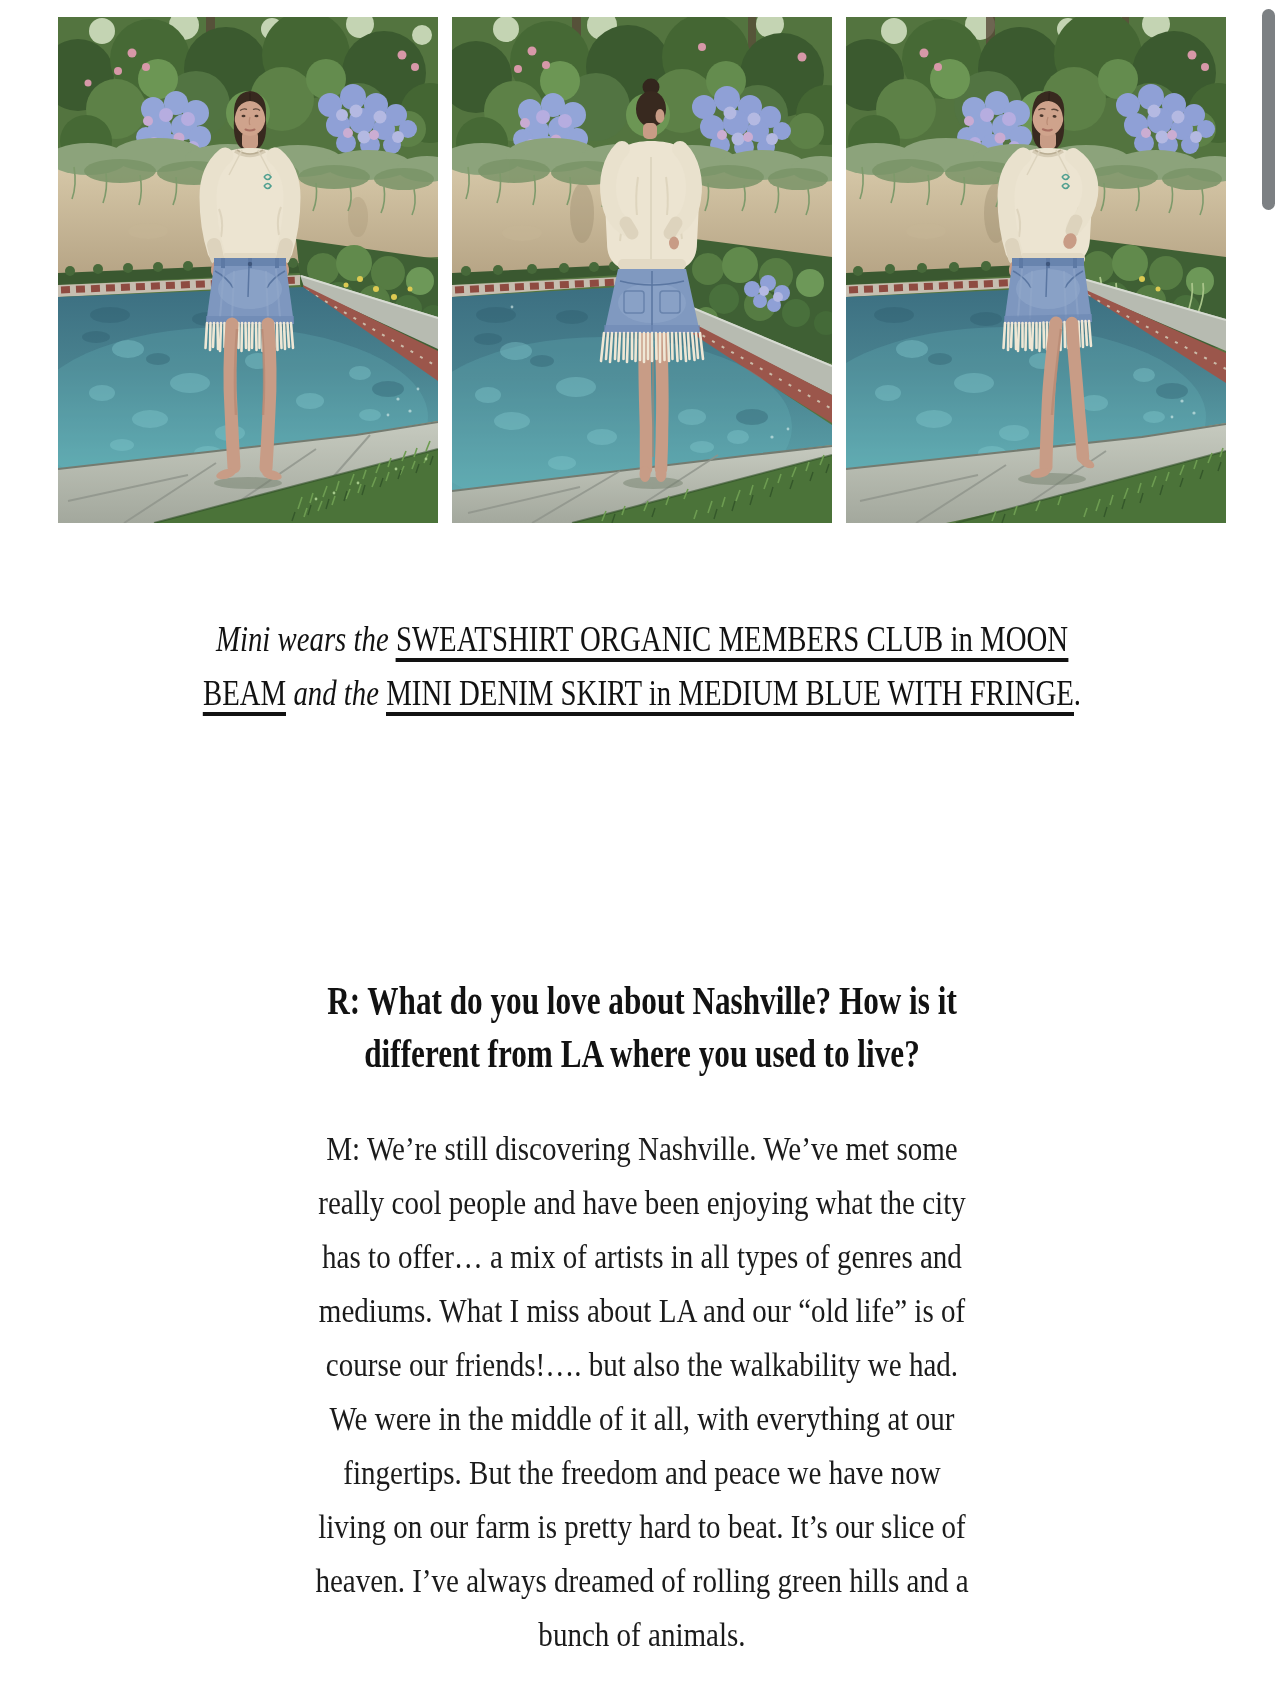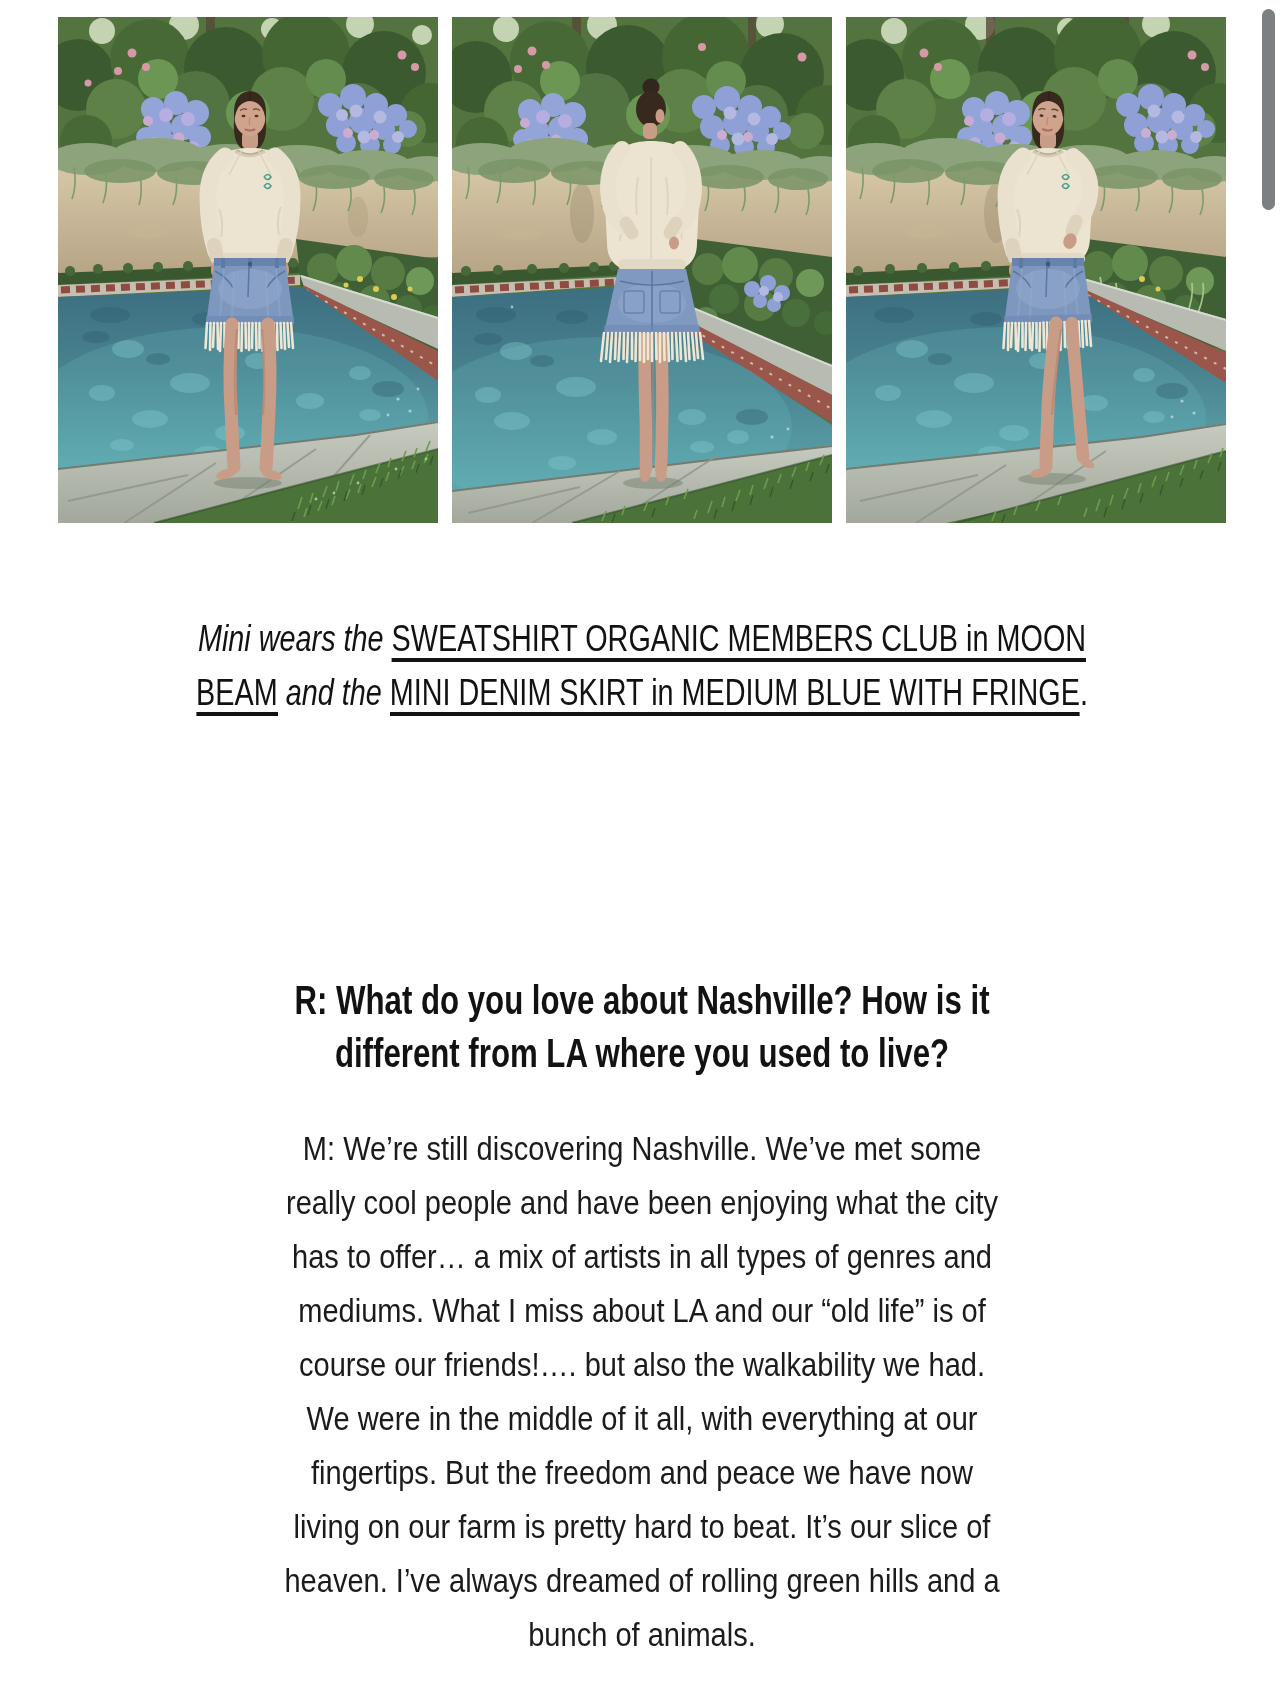--- a/index.html
+++ b/index.html
@@ -1,17 +1,17 @@
 <!DOCTYPE html>
 <html><head>
 <meta charset="utf-8">
 <style>
   html,body{margin:0;padding:0;background:#fff;}
   .page{position:relative;width:1284px;height:1688px;background:#ffffff;overflow:hidden;
-        font-family:Liberation Sans, sans-serif;color:#141414;}
+        font-family:Liberation Serif, serif;color:#141414;}
 
   
   .gallery{position:absolute;top:17px;left:58px;display:flex;gap:14px;}
   .gallery figure{margin:0;width:380px;height:506px;overflow:hidden;}
   .gallery svg{display:block;}
 
   
   .caption{position:absolute;top:612px;left:0;right:0;text-align:center;
            font-size:36px;line-height:54px;color:#121212;transform:scaleX(.80);}
   .caption .it{font-style:italic;}

